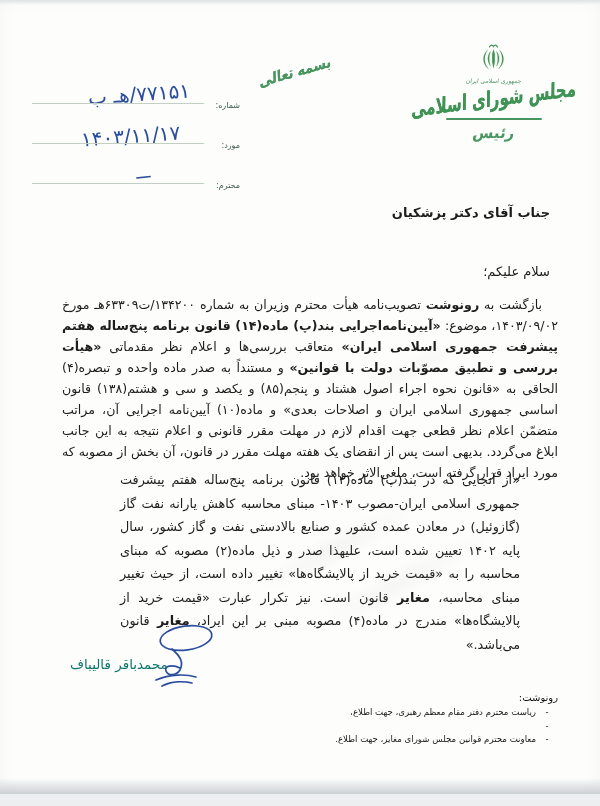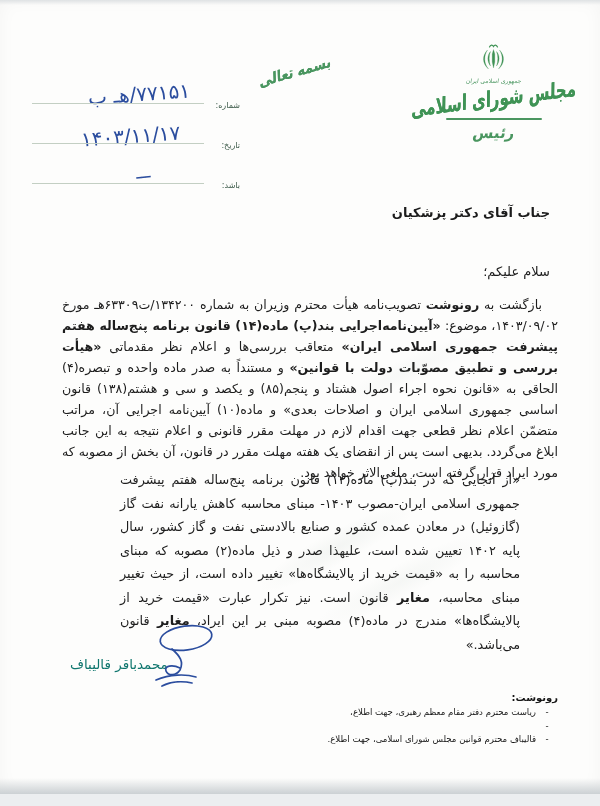--- a/index.html
+++ b/index.html
@@ -73,21 +73,21 @@
     line-height:23.5px; }
 
   
   .sig-name { position:absolute; top:656px; left:70px; direction:rtl;
     font-size:13.5px; font-weight:normal; color:#0f766e; white-space:nowrap; }
   .sig-scribble { position:absolute; top:622px; left:142px; width:86px; height:82px; }
 
   
   .cc { position:absolute; top:692px; right:42px; left:55px; direction:rtl;
     color:#161616; }
-  .cc-title { font-size:10px; font-weight:bold; margin-bottom:3px; }
+  .cc-title { font-size:10px; font-weight:normal; margin-bottom:3px; }
   .cc-item { font-size:8.6px; line-height:13.5px; display:flex; direction:rtl; }
   .cc-item .marker { width:22px; text-align:center; flex:0 0 auto; }
 
   
   .watermark { position:absolute; top:470px; left:240px; width:280px; height:200px;
     transform:rotate(-28deg); pointer-events:none;
     background:
       radial-gradient(ellipse 45% 12% at 40% 30%, rgba(120,145,130,0.07), transparent 70%),
       radial-gradient(ellipse 50% 12% at 55% 60%, rgba(120,145,130,0.06), transparent 70%);
   }
@@ -129,26 +129,26 @@
 
   <div class="fields">
     <div class="field-row">
       <span class="hand num">۷۷۱۵۱/هـ ب</span>
       <span class="field-line"></span>
       <span class="field-label">شماره:</span>
     </div>
     <div class="field-row">
       <span class="hand date">۱۴۰۳/۱۱/۱۷</span>
       <span class="field-line"></span>
-      <span class="field-label">تاریخ:</span>
+      <span class="field-label">مورد:</span>
     </div>
     <div class="field-row">
       <span class="hand dash">ـــ</span>
       <span class="field-line"></span>
-      <span class="field-label">باشد:</span>
+      <span class="field-label">محترم:</span>
     </div>
   </div>
 
   <div class="recipient">
     <div>جناب آقای دکتر پزشکیان</div>
   </div>
 
   <div class="salutation">سلام علیکم؛</div>
 
   <div class="body-par"><span>بازگشت به </span><span style="font-weight: bold;">رونوشت</span><span> تصویب‌نامه هیأت محترم وزیران به شماره ۱۳۴۲۰۰/ت۶۳۳۰۹هـ مورخ ۱۴۰۳/۰۹/۰۲، موضوع: </span><span style="font-weight: bold;">«آیین‌نامه‌اجرایی بند(پ) ماده(۱۴) قانون برنامه پنج‌ساله هفتم پیشرفت جمهوری اسلامی ایران»</span><span> متعاقب بررسی‌ها و اعلام نظر مقدماتی </span><span style="font-weight: bold;">«هیأت بررسی و تطبیق مصوّبات دولت با قوانین»</span><span> و مستنداً به صدر ماده واحده و تبصره(۴) الحاقی به «قانون نحوه اجراء اصول هشتاد و پنجم(۸۵) و یکصد و سی و هشتم(۱۳۸) قانون اساسی جمهوری اسلامی ایران و اصلاحات بعدی» و ماده(۱۰) آیین‌نامه اجرایی آن، مراتب متضمّن اعلام نظر قطعی جهت اقدام لازم در مهلت مقرر قانونی و اعلام نتیجه به این جانب ابلاغ می‌گردد. بدیهی است پس از انقضای یک هفته مهلت مقرر در قانون، آن بخش از مصوبه که مورد ایراد قرار گرفته است، ملغی‌الاثر خواهد بود.</span></div>
@@ -172,18 +172,18 @@
     <div class="cc-title">رونوشت:</div>
     <div class="cc-item">
       <span class="marker">-</span>
       <span>ریاست محترم دفتر مقام معظم رهبری، جهت اطلاع،</span>
     </div>
     <div class="cc-item">
       <span class="marker">-</span>
     </div>
     <div class="cc-item">
       <span class="marker">-</span>
-      <span>قالیباف محترم قوانین مجلس شورای اسلامی، جهت اطلاع.</span>
+      <span>معاونت محترم قوانین مجلس شورای مغایر، جهت اطلاع.</span>
     </div>
   </div>
 
   <div class="scan-edge-bottom"></div>
 </div>
 
 </body></html>

